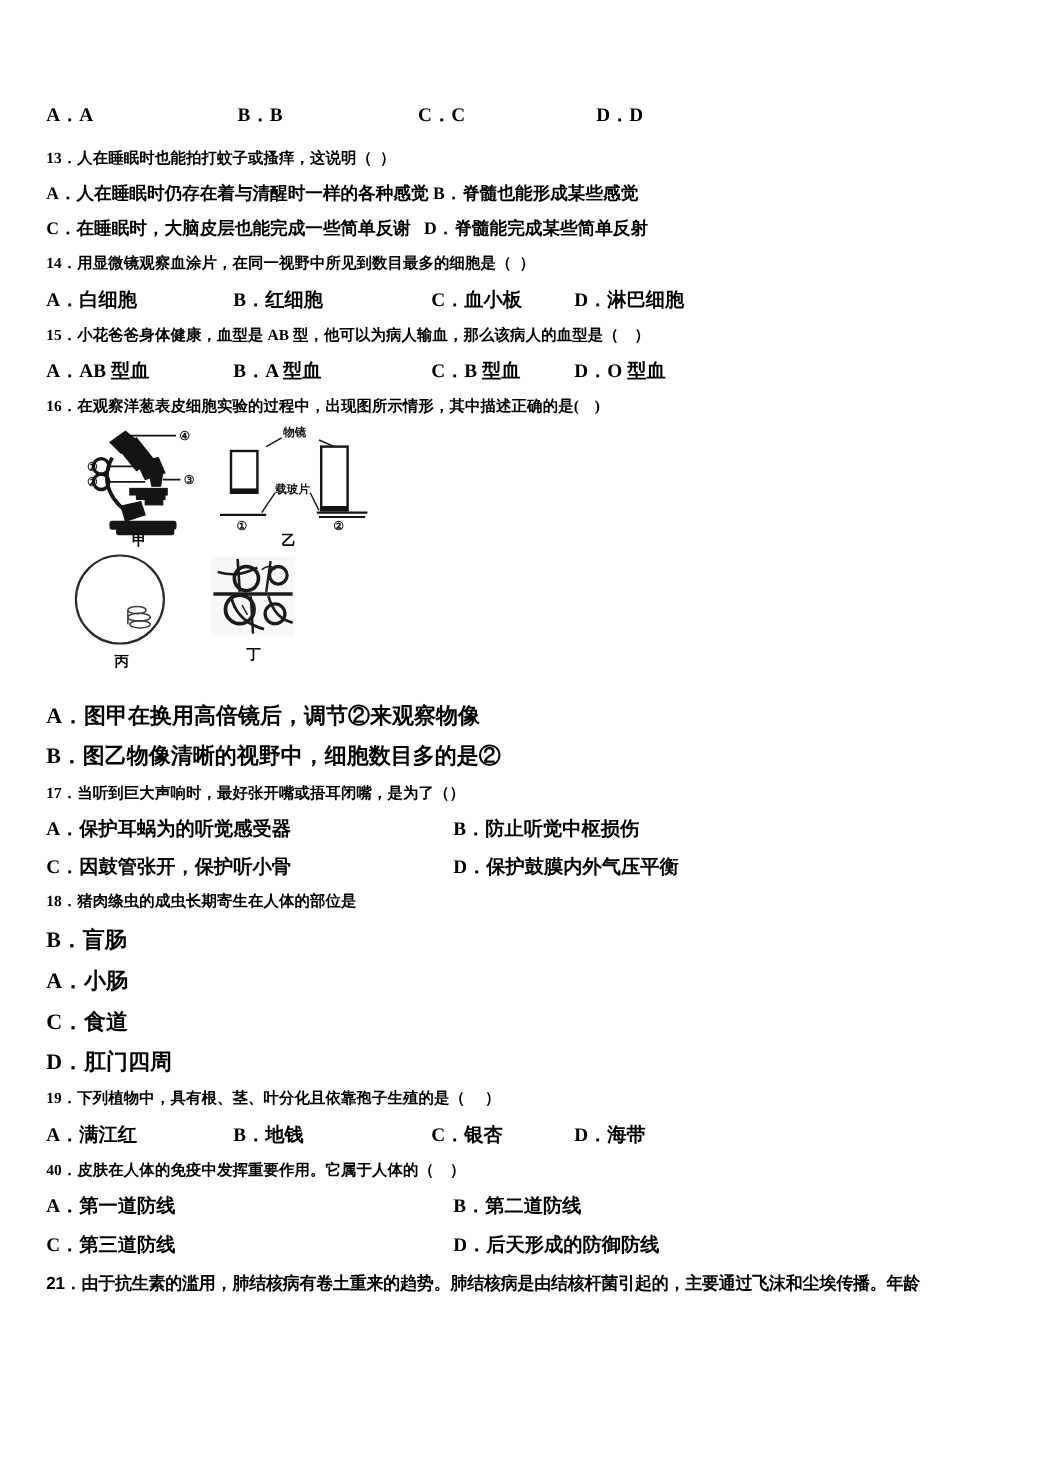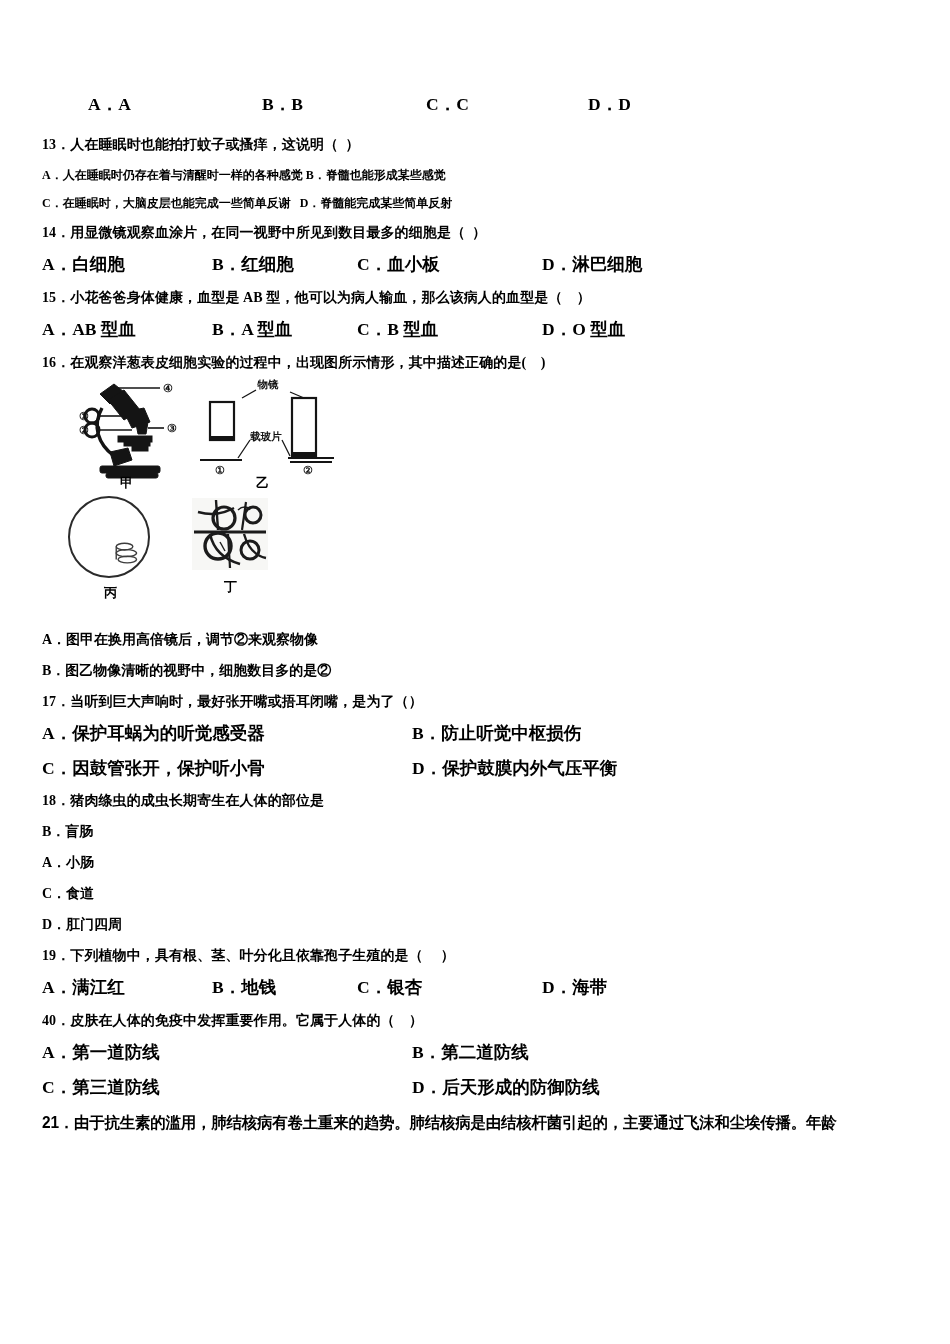--- a/index.html
+++ b/index.html
@@ -45,37 +45,37 @@
     font-weight: 700;
     white-space: pre;
   }
   .opt {
     position: absolute;
     top: 0;
     white-space: pre;
   }
   .c0 { left: 0px; }
   .c1 { left: 170px; }
-  .c2 { left: 315px; }
-  .c3 { left: 500px; text-align: right; }
+  .c2 { left: 350px; }
+  .c3 { left: 480px; text-align: right; }
   .h0 { left: 0px; }
   .h1 { left: 355px; margin-left: 15px; }
 
   
   .opt-stack {
-    font-size: 14px;
+    font-size: 20px;
     font-weight: 700;
     line-height: 1.0;
     margin: 0 0 17px 0;
     white-space: pre;
   }
 
   
   .inline-row {
-    font-size: 12px;
+    font-size: 16px;
     font-weight: 700;
     line-height: 1.0;
     margin: 0 0 16.5px 0;
     white-space: pre;
   }
 
   
   .figure {
     position: relative;
     width: 300px;
@@ -136,21 +136,21 @@
     margin-top: 2px;
     transform: scaleX(0.965);
     transform-origin: left center;
   }
 </style>
 </head>
 <body>
 
 <div class="page">
 
-  <div class="opt-row" style="margin-bottom:24px;margin-left:46px;">
+  <div class="opt-row" style="margin-bottom:24px;">
     <span class="opt c0">A．A</span>
     <span class="opt" style="left:174px;">B．B</span>
     <span class="opt" style="left:338px;">C．C</span>
     <span class="opt" style="left:500px;">D．D</span>
   </div>
 
   <div class="qline stem">13．人在睡眠时也能拍打蚊子或搔痒，这说明（  ）</div>
   <div class="inline-row">A．人在睡眠时仍存在着与清醒时一样的各种感觉 B．脊髓也能形成某些感觉</div>
   <div class="inline-row">C．在睡眠时，大脑皮层也能完成一些简单反谢   D．脊髓能完成某些简单反射</div>
 

